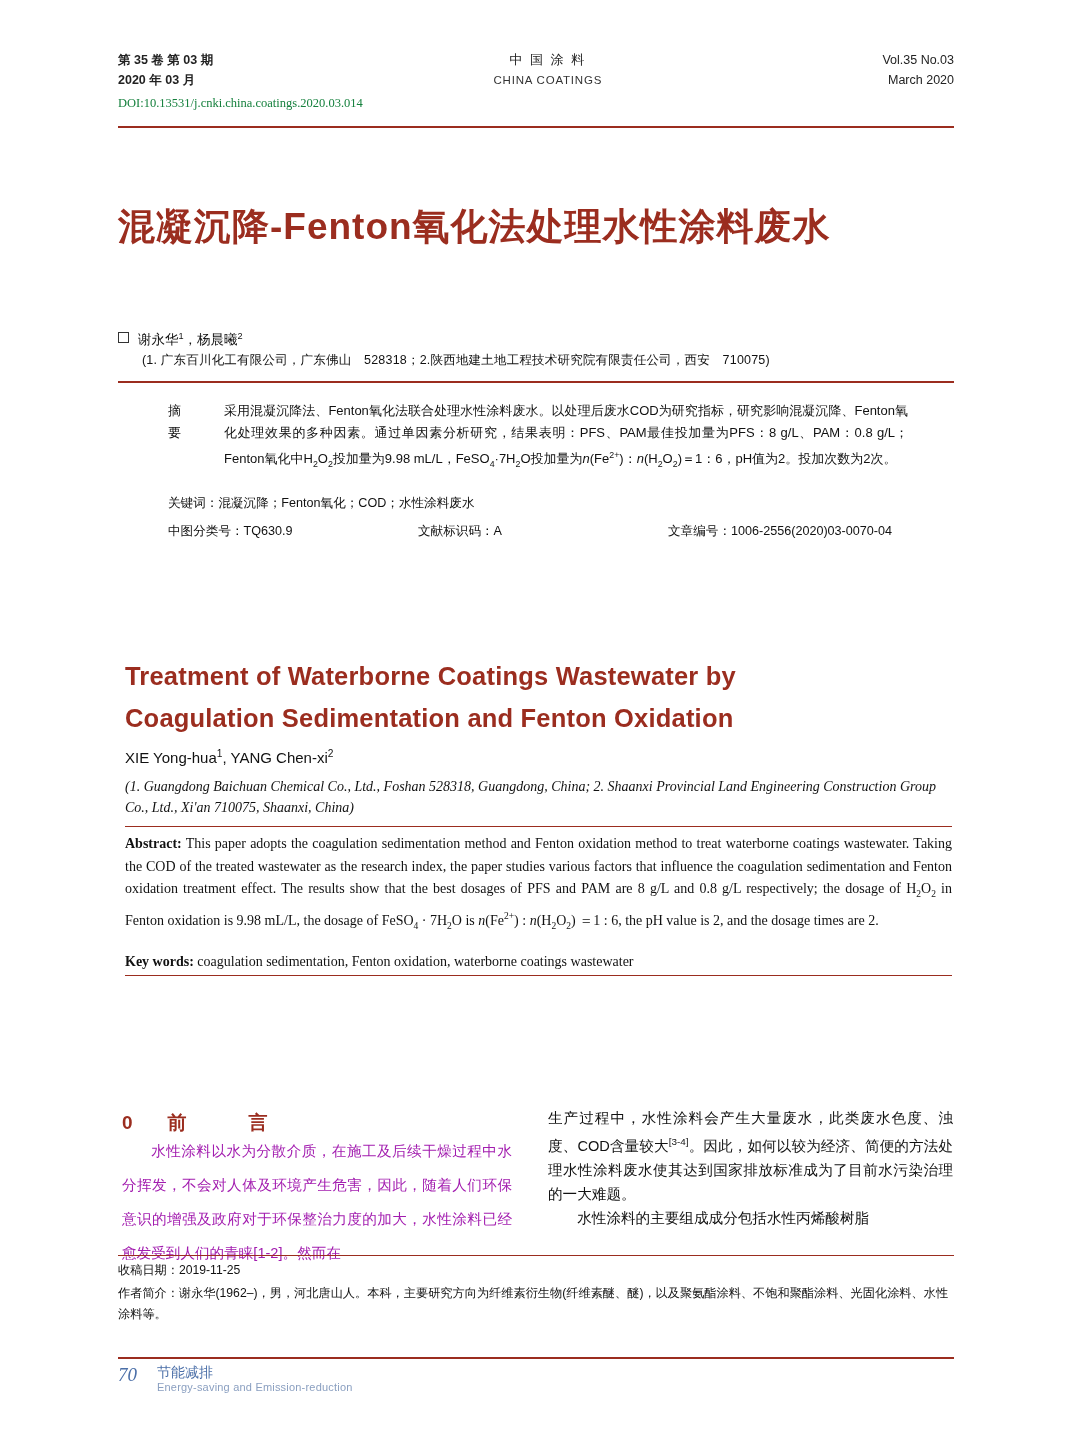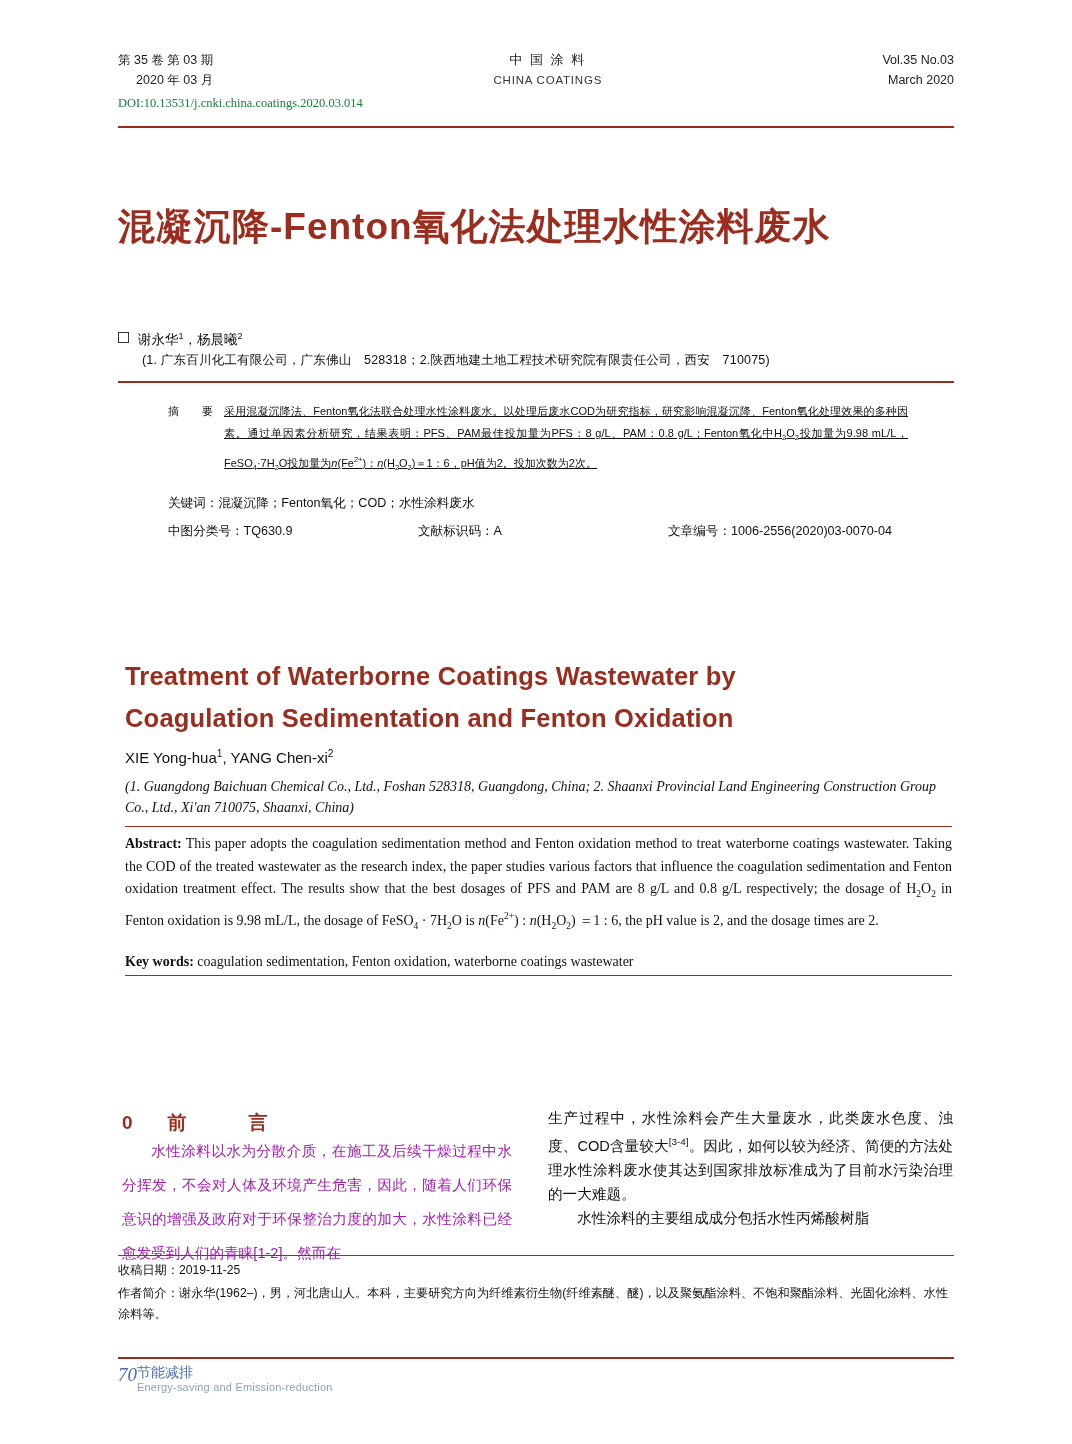--- a/index.html
+++ b/index.html
@@ -28,21 +28,21 @@
     left: 118px;
     top: 50px;
     width: 836px;
     display: flex;
     justify-content: space-between;
     align-items: flex-start;
     font-size: 12.5px;
     color: #222;
   }
   .runhead .col { line-height: 20px; }
-  .runhead .left { text-align: right; }
+  .runhead .left { text-align: left; font-weight: bold; }
   .runhead .center { text-align: center; flex: 1; }
   .runhead .right { text-align: right; }
   .runhead .center .cn { font-size: 13px; letter-spacing: 2px; }
   .runhead .center .en { font-size: 11.5px; letter-spacing: 0.8px; color: #333; }
   .doi {
     position: absolute;
     left: 118px;
     top: 96px;
     font-family: "Liberation Serif", serif;
     font-size: 12.5px;
@@ -105,24 +105,23 @@
     height: 2px;
     background: #9b2d1f;
   }
 
   
   .cn-abs {
     position: absolute;
     left: 168px;
     top: 400px;
     width: 740px;
-    font-size: 11px;
+    font-size: 13px;
     line-height: 22px;
     color: #111;
-    text-decoration: underline;
   }
   .cn-abs .lbl {
     float: left;
     width: 52px;
     letter-spacing: 6px;
   }
   .cn-abs .body {
     margin-left: 56px;
     text-align: justify;
   }
@@ -285,21 +284,21 @@
     left: 118px;
     top: 1364px;
     display: flex;
     align-items: flex-start;
   }
   .footer .pg {
     font-family: "Liberation Serif", serif;
     font-style: italic;
     font-size: 19px;
     color: #4b6fa8;
-    margin-right: 0;
+    margin-right: 20px;
     line-height: 22px;
   }
   .footer .txt .cn {
     font-size: 14px;
     color: #4b6fa8;
     line-height: 17px;
   }
   .footer .txt .en {
     font-size: 11px;
     color: #8a9fc0;

